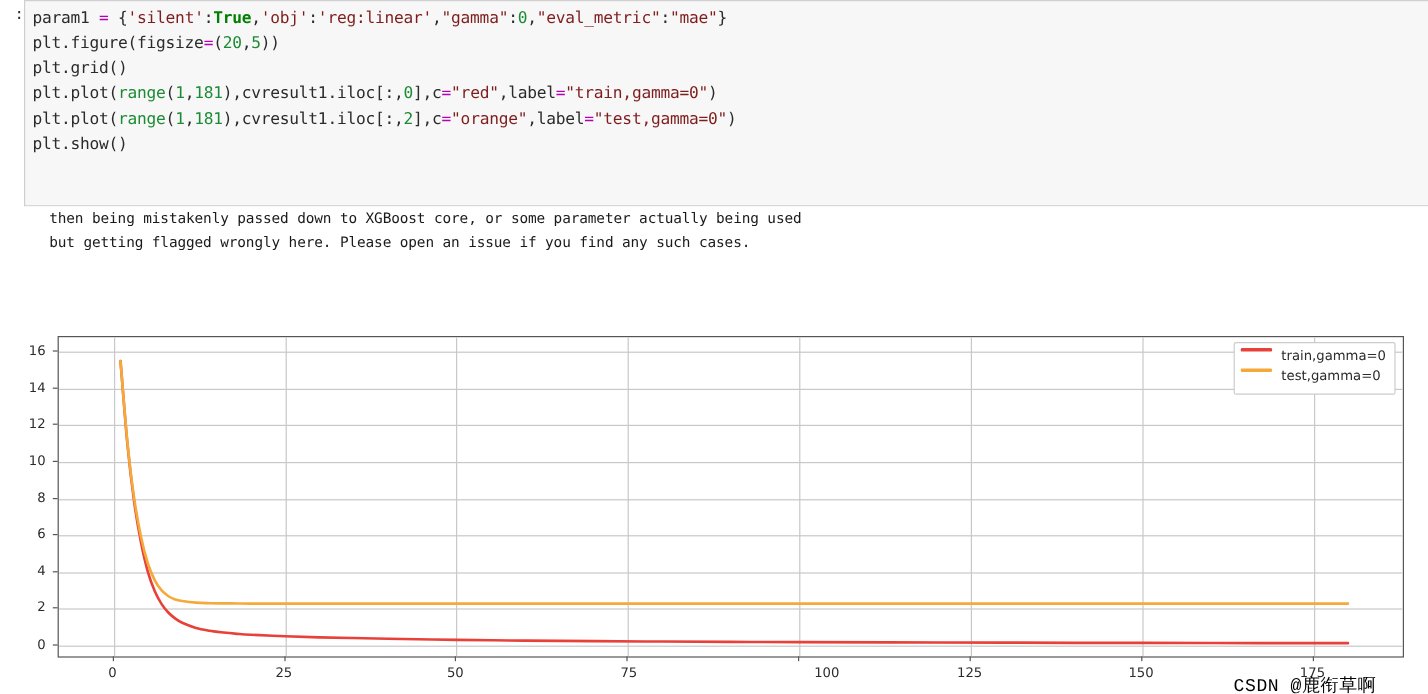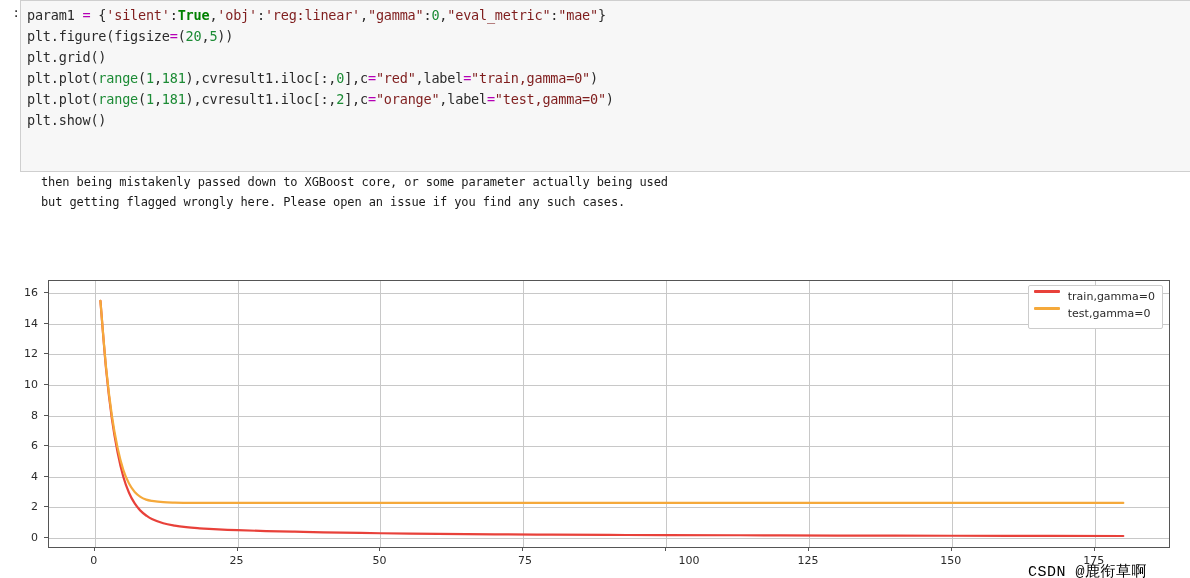--- a/index.html
+++ b/index.html
@@ -255,21 +255,21 @@
       <div class="ytick-label" style="top: 72.8046px;">14</div>
       <div class="ytick-mark" style="top: 72.8046px;"></div>
       <div class="ytick-label" style="top: 42.2299px;">16</div>
       <div class="ytick-mark" style="top: 42.2299px;"></div>
       <div class="xtick-label" style="left: 93.7143px; top: 304px;">0</div>
       <div class="xtick-mark" style="left: 93.7143px; top: 297px;"></div>
       <div class="xtick-label" style="left: 236.571px; top: 304px;">25</div>
       <div class="xtick-mark" style="left: 236.571px; top: 297px;"></div>
       <div class="xtick-label" style="left: 379.429px; top: 304px;">50</div>
       <div class="xtick-mark" style="left: 379.429px; top: 297px;"></div>
-      <div class="xtick-label" style="left: 525px; top: 304px;">75</div>
+      <div class="xtick-label" style="left: 509px; top: 304px; text-align: right;">75</div>
       <div class="xtick-mark" style="left: 522.286px; top: 297px;"></div>
       <div class="xtick-label" style="left: 689px; top: 304px;">100</div>
       <div class="xtick-mark" style="left: 665.143px; top: 297px;"></div>
       <div class="xtick-label" style="left: 808px; top: 304px;">125</div>
       <div class="xtick-mark" style="left: 808px; top: 297px;"></div>
       <div class="xtick-label" style="left: 950.857px; top: 304px;">150</div>
       <div class="xtick-mark" style="left: 950.857px; top: 297px;"></div>
       <div class="xtick-label" style="left: 1093.71px; top: 304px;">175</div>
       <div class="xtick-mark" style="left: 1093.71px; top: 297px;"></div>
     </div>

